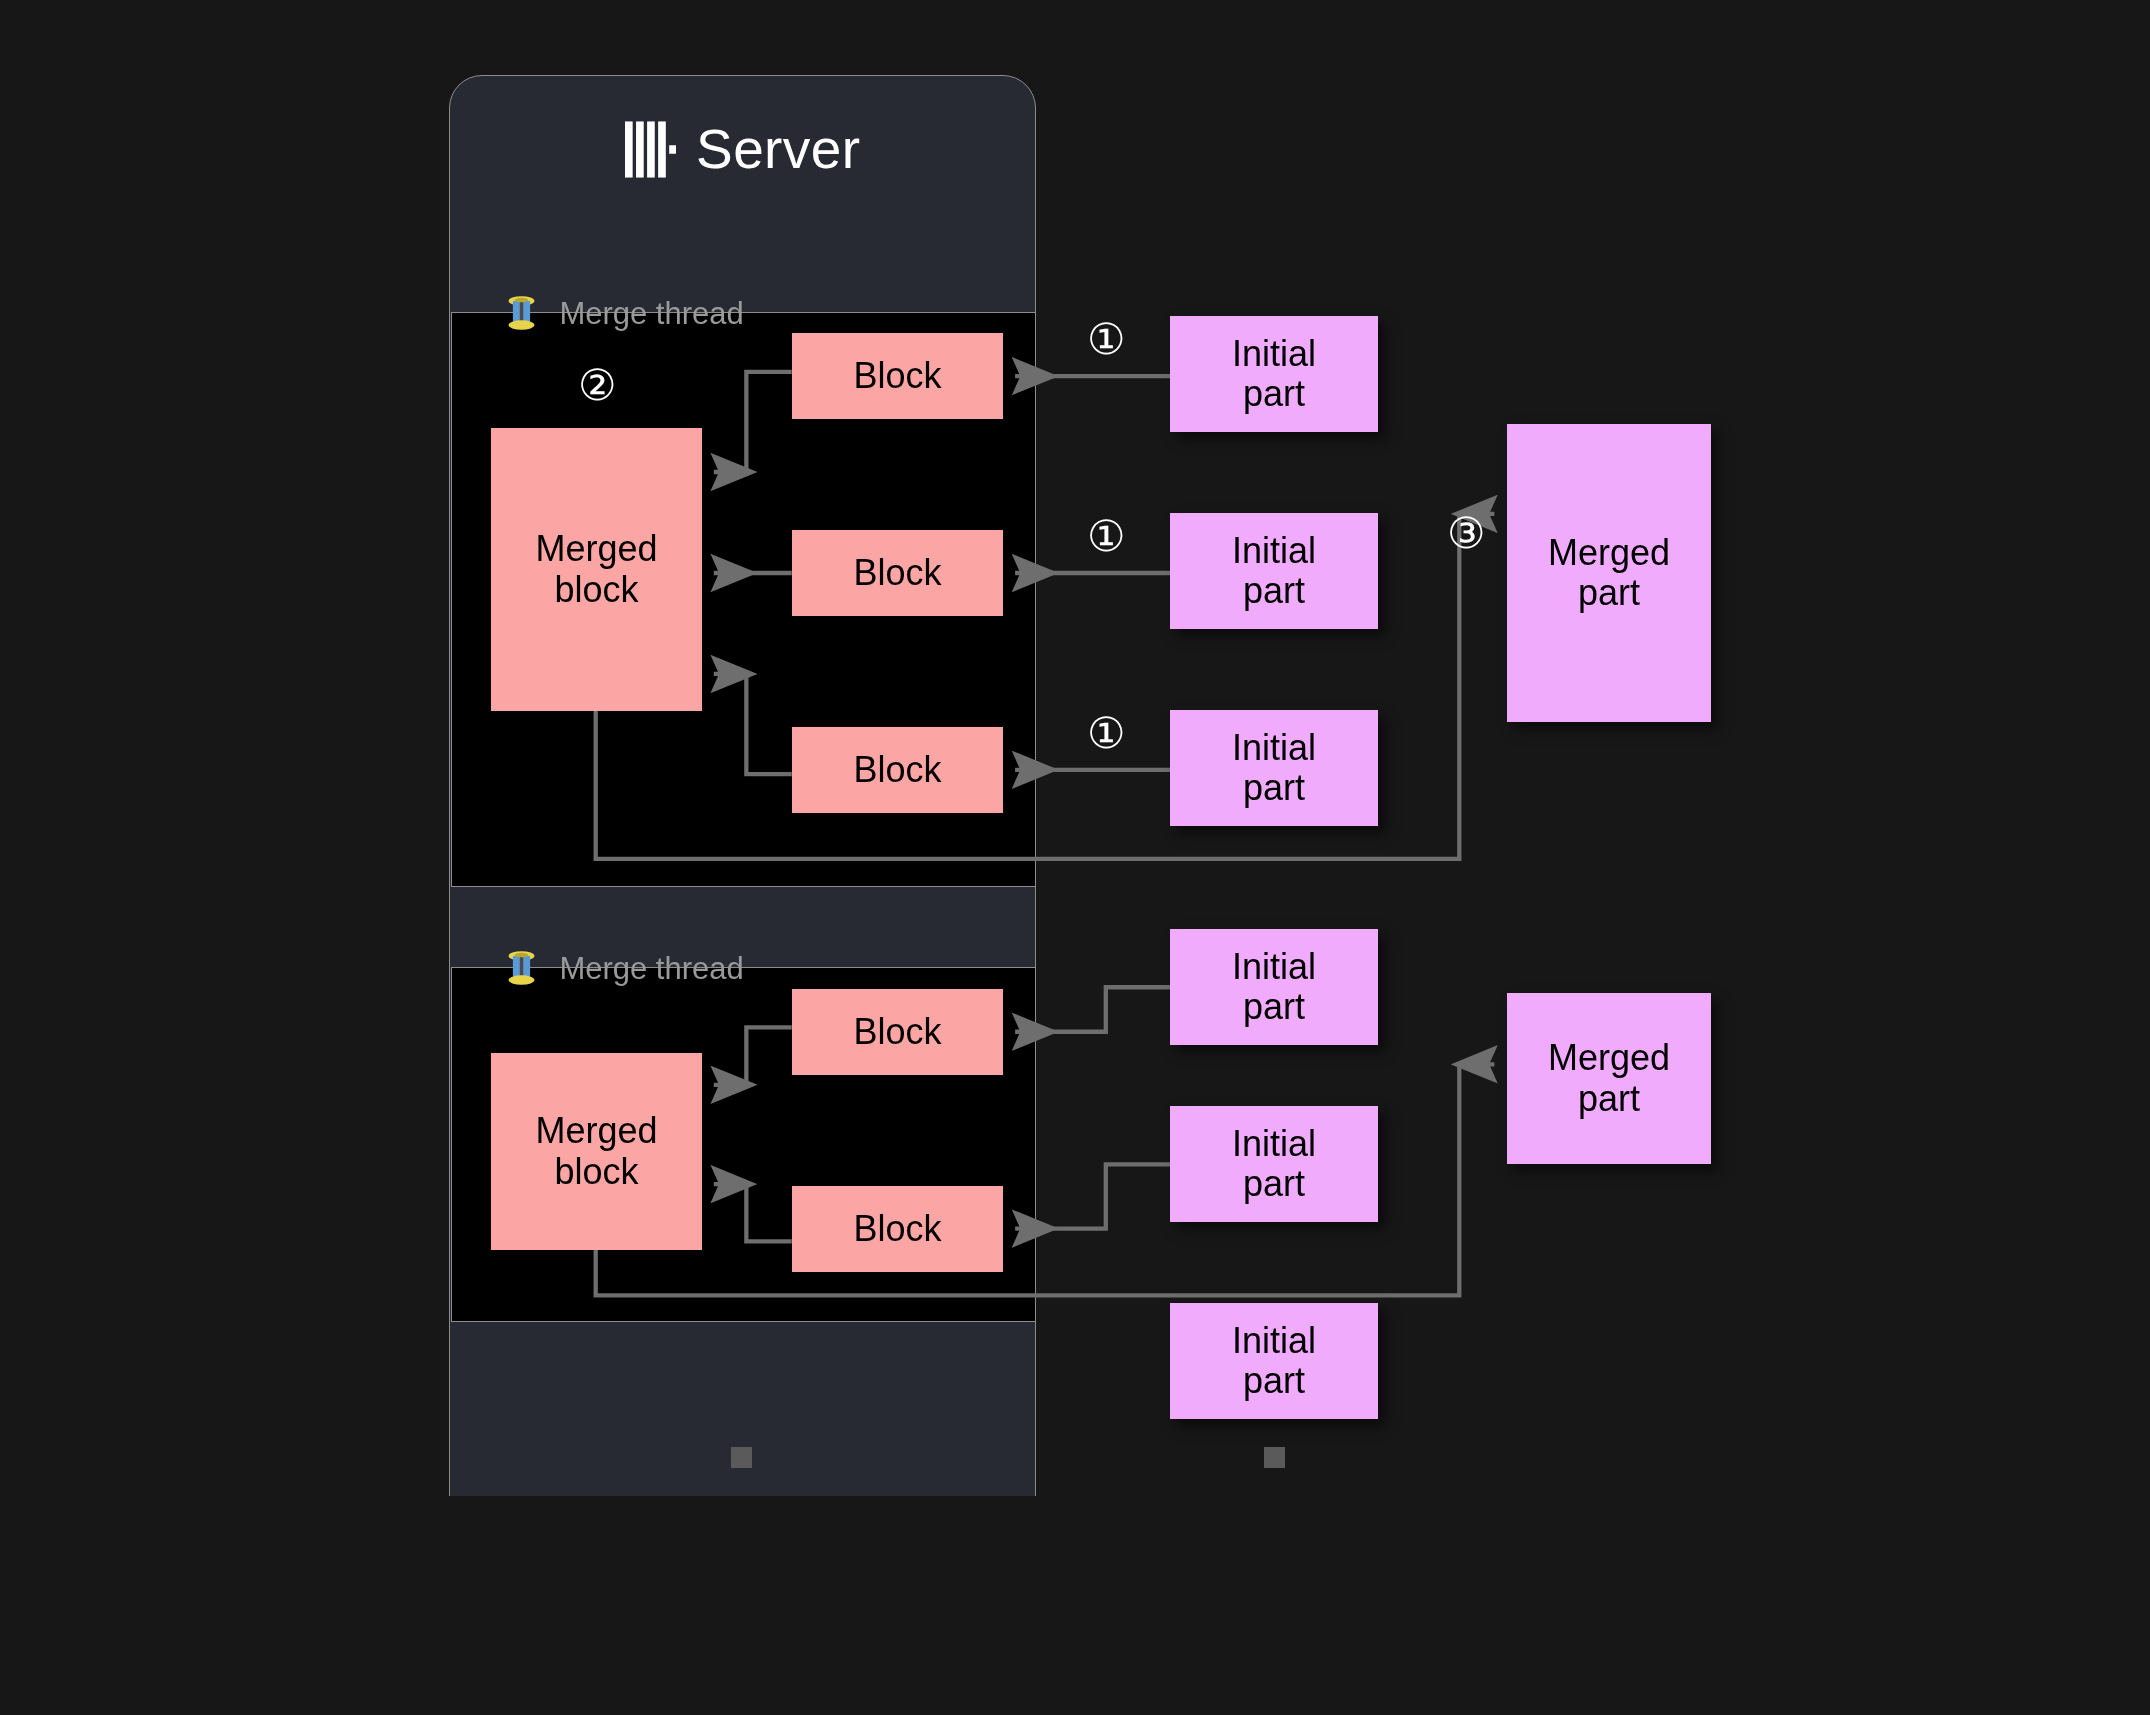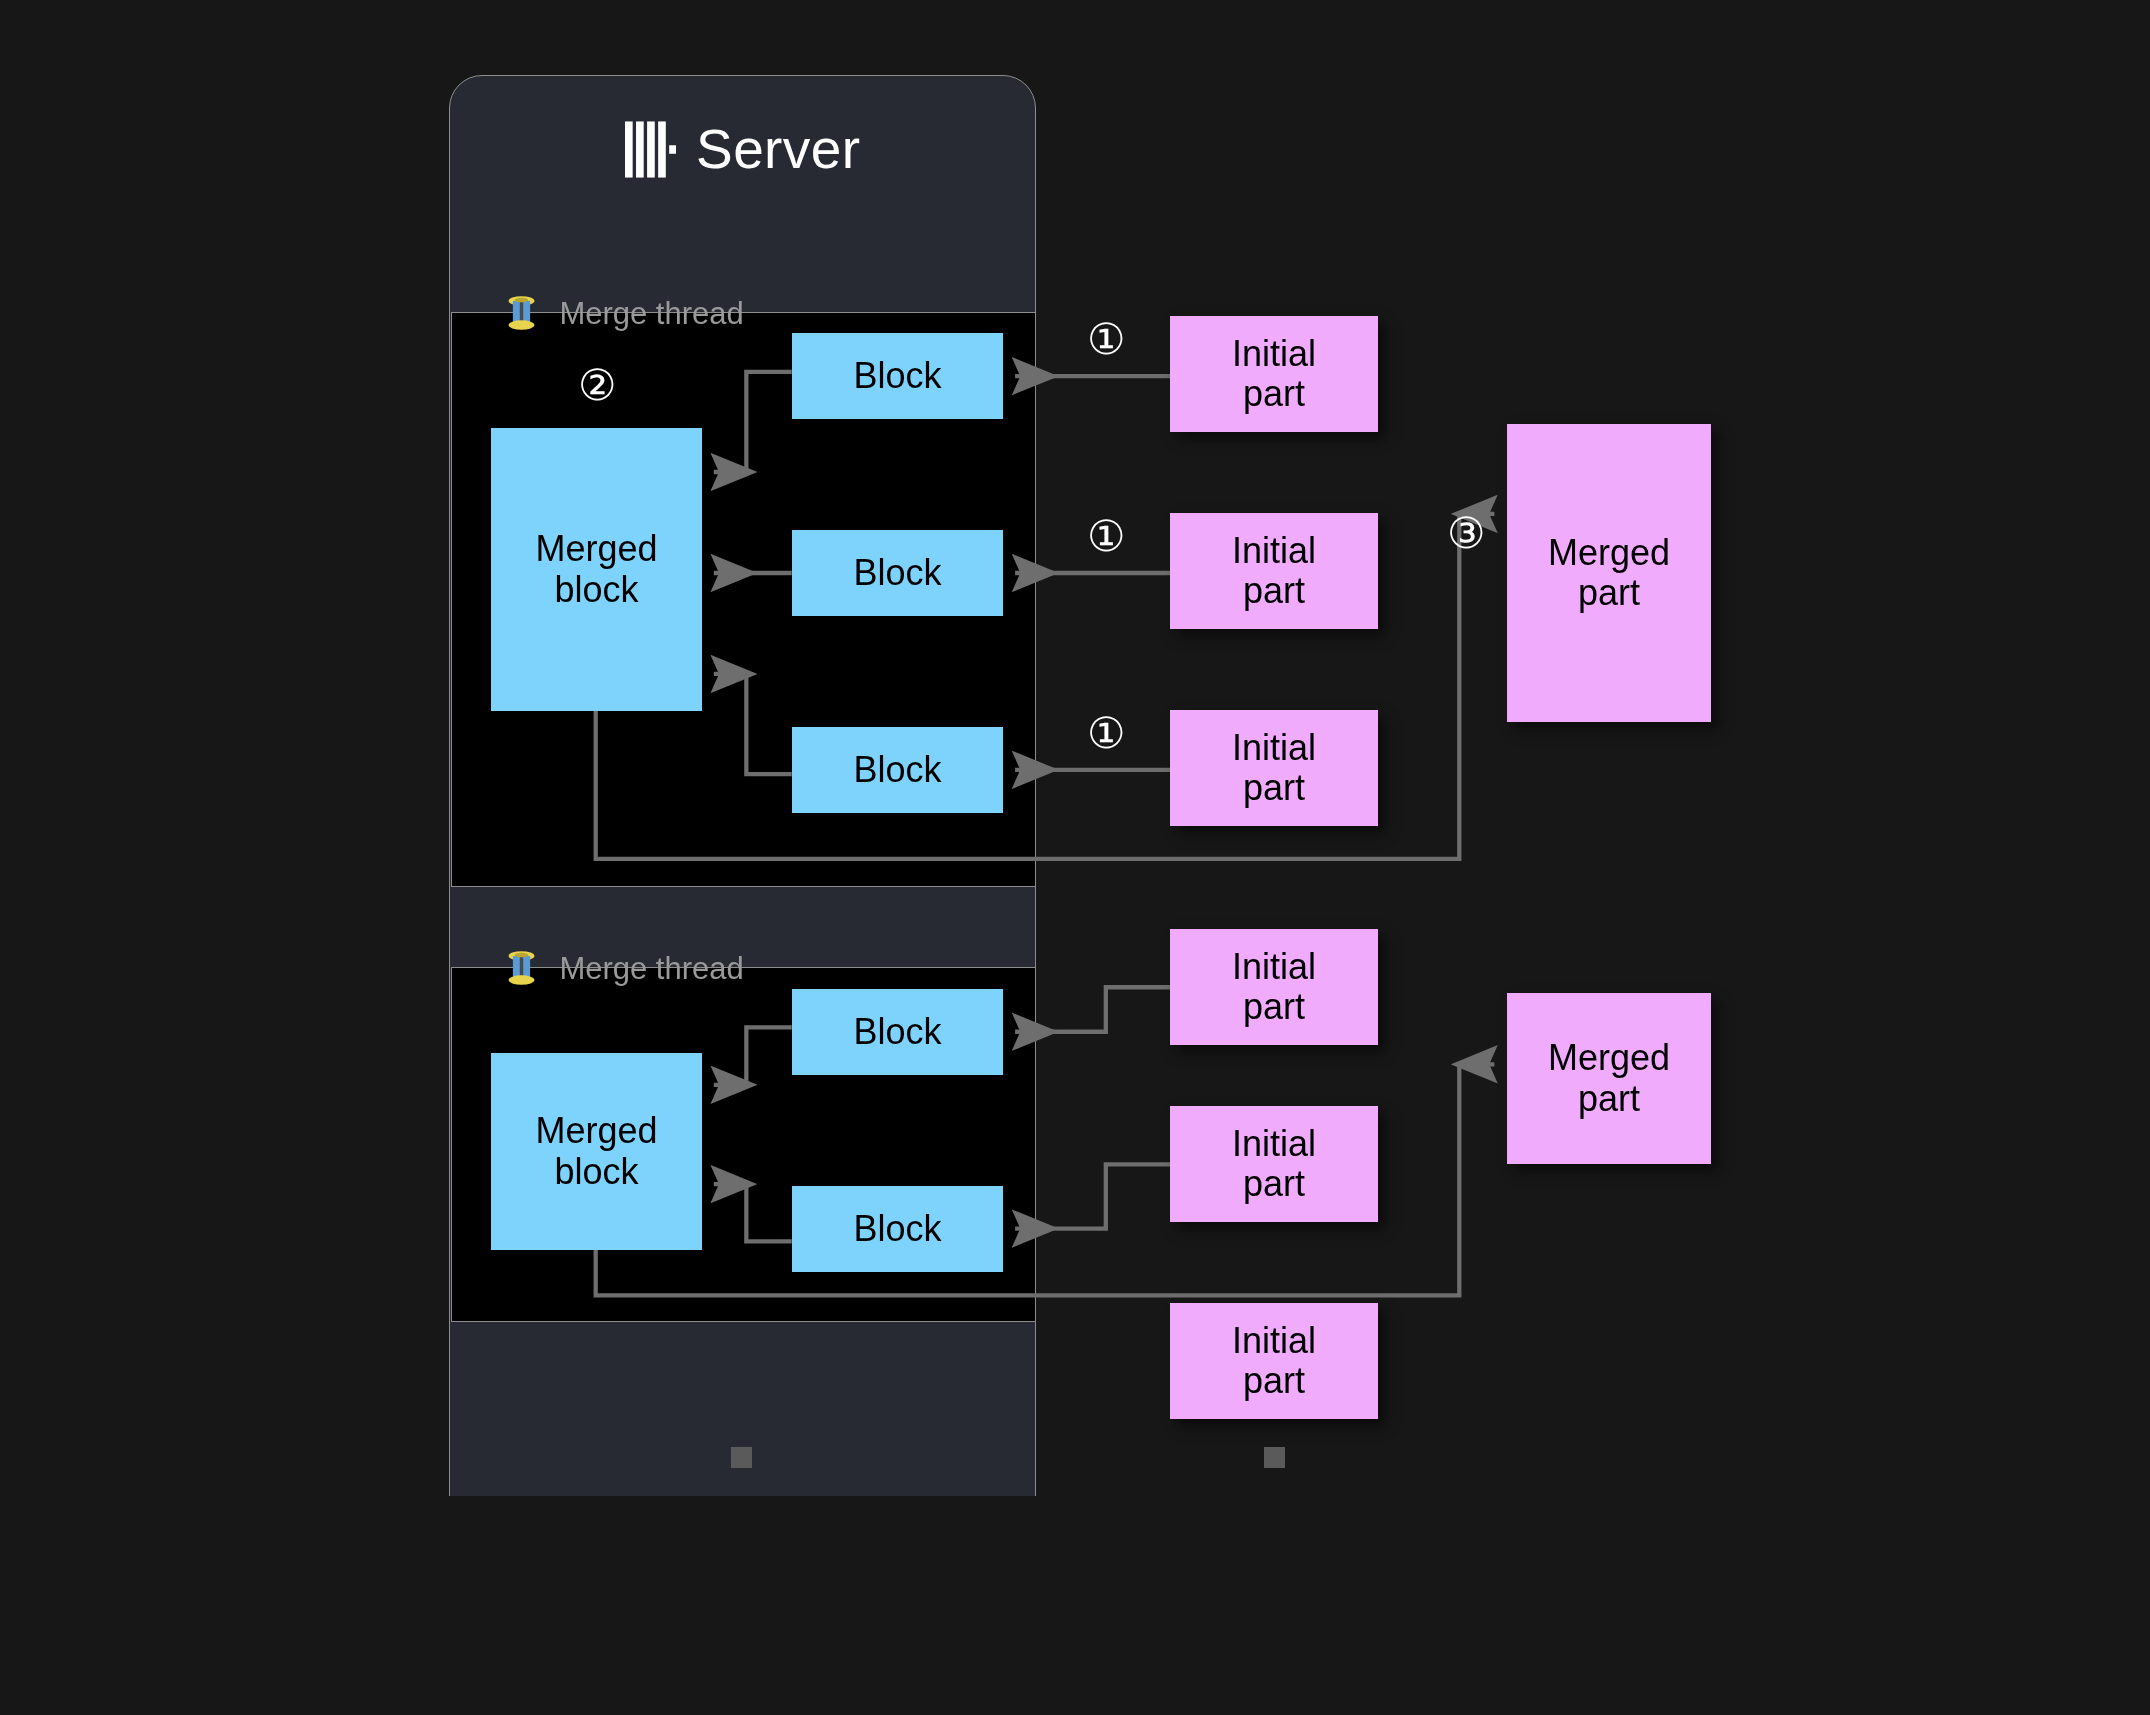--- a/index.html
+++ b/index.html
@@ -98,21 +98,21 @@
     box-sizing: border-box;
     display: flex;
     align-items: center;
     justify-content: center;
     text-align: center;
     color: #000000;
     font-size: 36px;
     line-height: 1.12;
     z-index: 6;
   }
-  .node.blue { background: #7dd3fc; }
+  .node.blue { background: #fca5a5; }
   .node.yellow {
     background: #f0abfc;
     box-shadow: 6.8px 6.8px 12px rgba(0,0,0,0.55);
   }
 
   
   .step {
     position: absolute;
     color: #FFFFFF;
     font-size: 43px;

